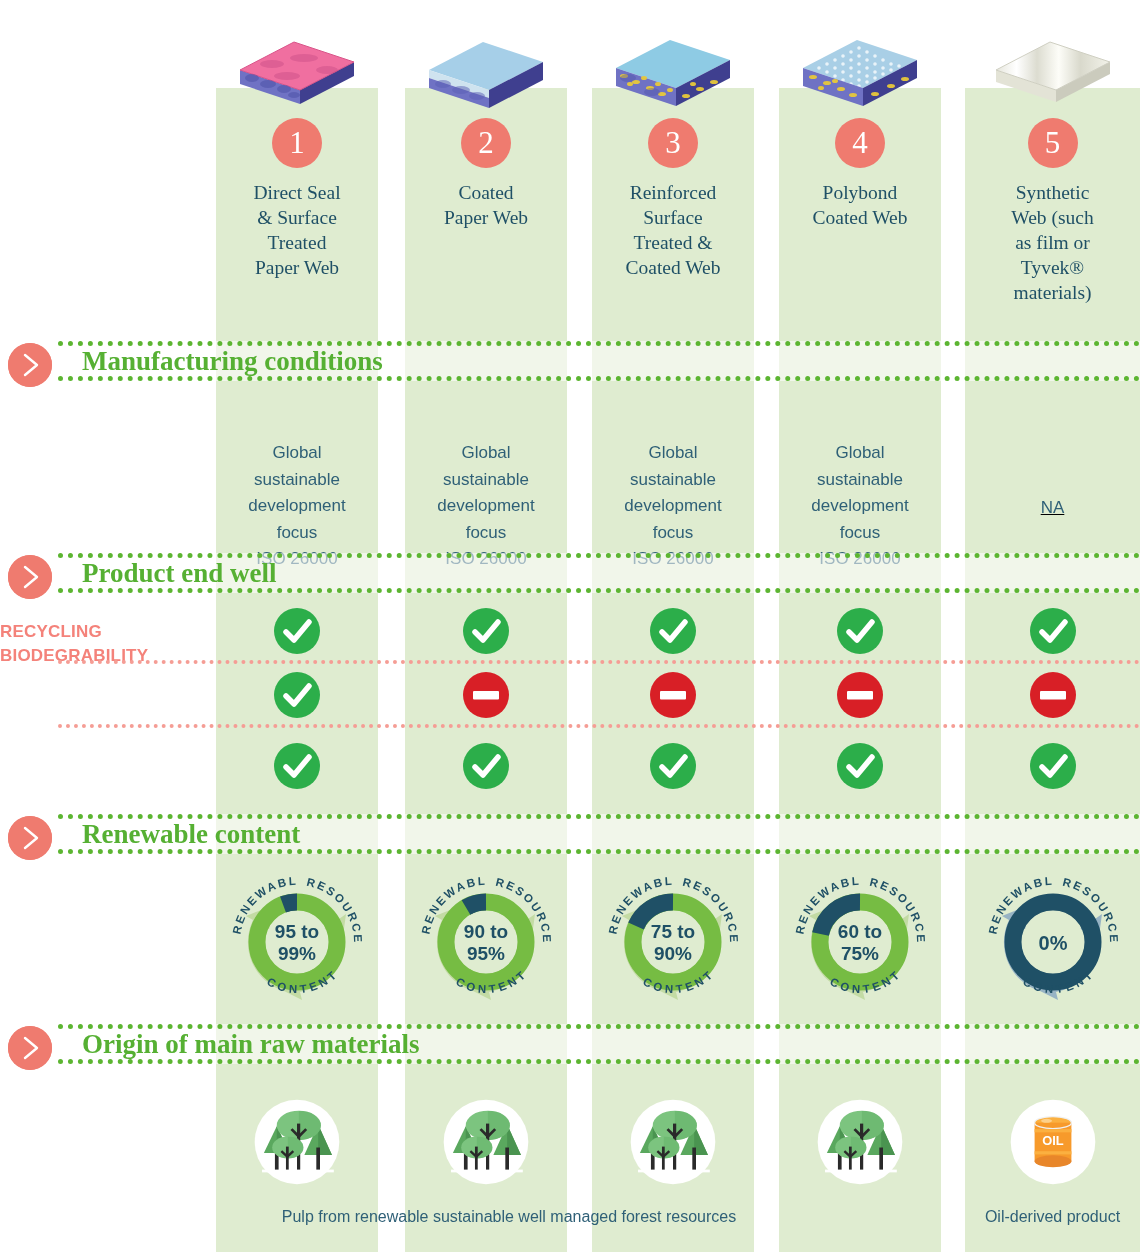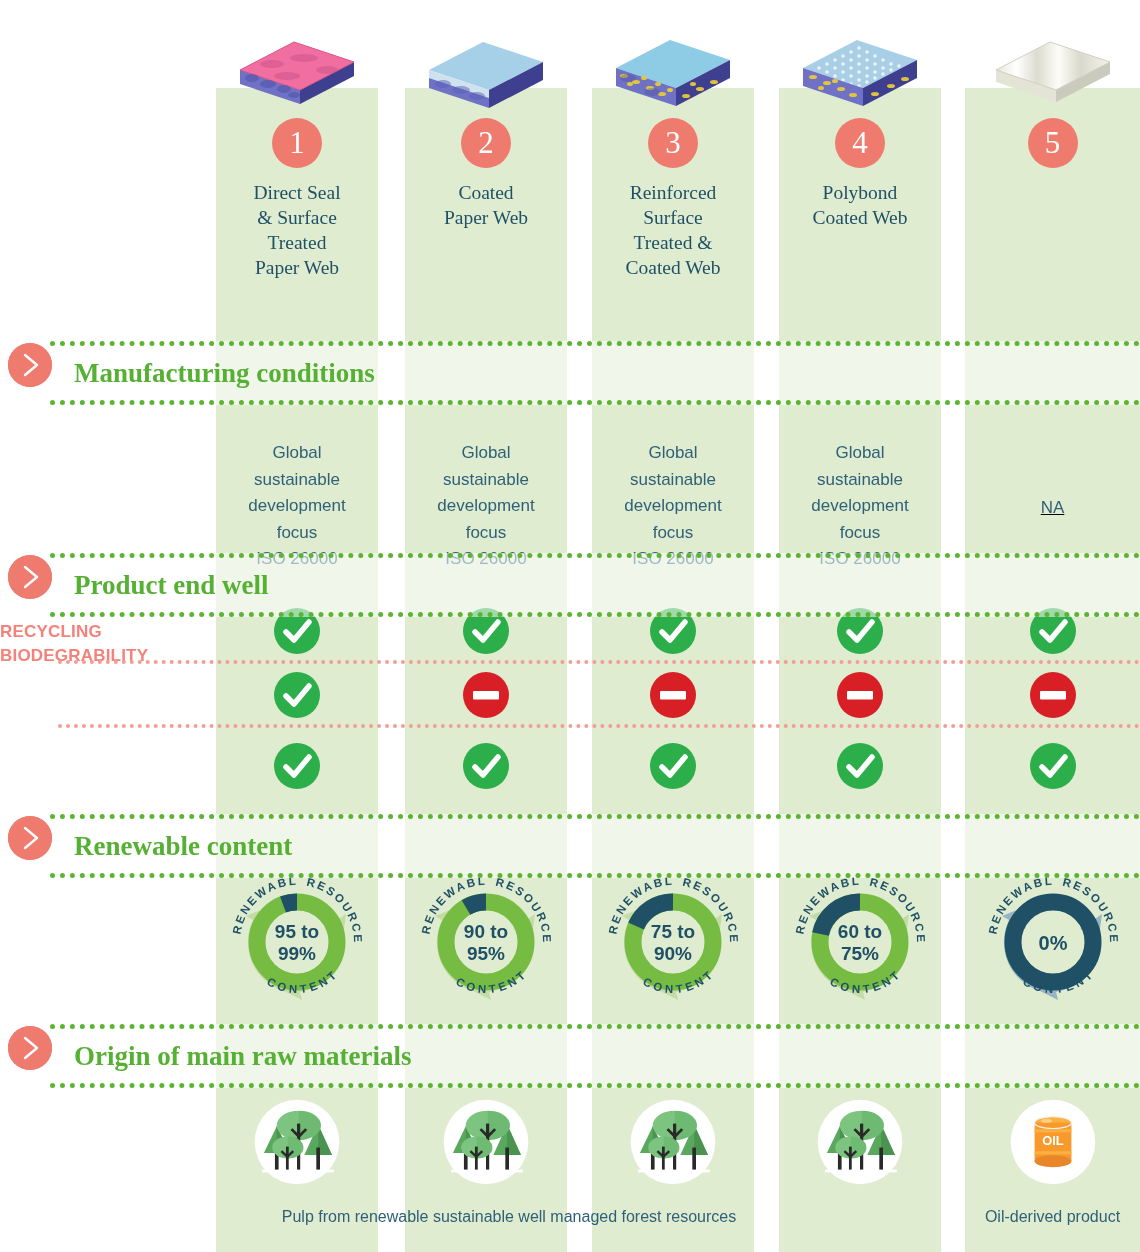--- a/index.html
+++ b/index.html
@@ -93,22 +93,22 @@
   }
 
   
   .section {
     position: absolute;
     left: 0; width: 1140px;
     z-index: 6;
   }
   .band {
     position: absolute;
-    left: 50px; right: 0;
-    height: 64px;
+    left: 58px; right: 0;
+    height: 40px;
     border-top: 5px dotted #5cb531;
     border-bottom: 5px dotted #5cb531;
     background: rgba(255,255,255,0.55);
   }
   .band-label {
     position: absolute;
     left: 24px;
     top: 50%;
     transform: translateY(-50%);
     font-family: "Liberation Serif", serif;
@@ -365,20 +365,25 @@
                 <stop offset="100%" stop-color="#f3f3ea"></stop>
             </linearGradient>
           </defs>
           <polygon points="8,38 62,10 122,30 68,58" fill="url(#tyv)"></polygon>
           <polygon points="8,38 8,50 68,70 68,58" fill="#e3e3d6"></polygon>
           <polygon points="68,58 68,70 122,42 122,30" fill="#cbcbbd"></polygon>
           <polygon points="8,38 62,10 122,30 68,58" fill="none" stroke="#cfcfc2" stroke-width="1"></polygon>
         </svg>
       </div>
       <div class="numcircle">5</div>
+      <div class="prodname" style="white-space:pre-line">Synthetic
+Web (such
+as film or
+Tyvek® 
+materials)</div>
     </div>
   </div>
 
   <div class="section" style="top:341px;">
     <div class="band">
       <div class="band-label">Manufacturing conditions</div>
     </div>
     <div class="chev" style="top:2px;">
       <svg width="44" height="44" viewBox="0 0 44 44">
         <circle cx="22" cy="22" r="22" fill="#ef7b6f"></circle>

